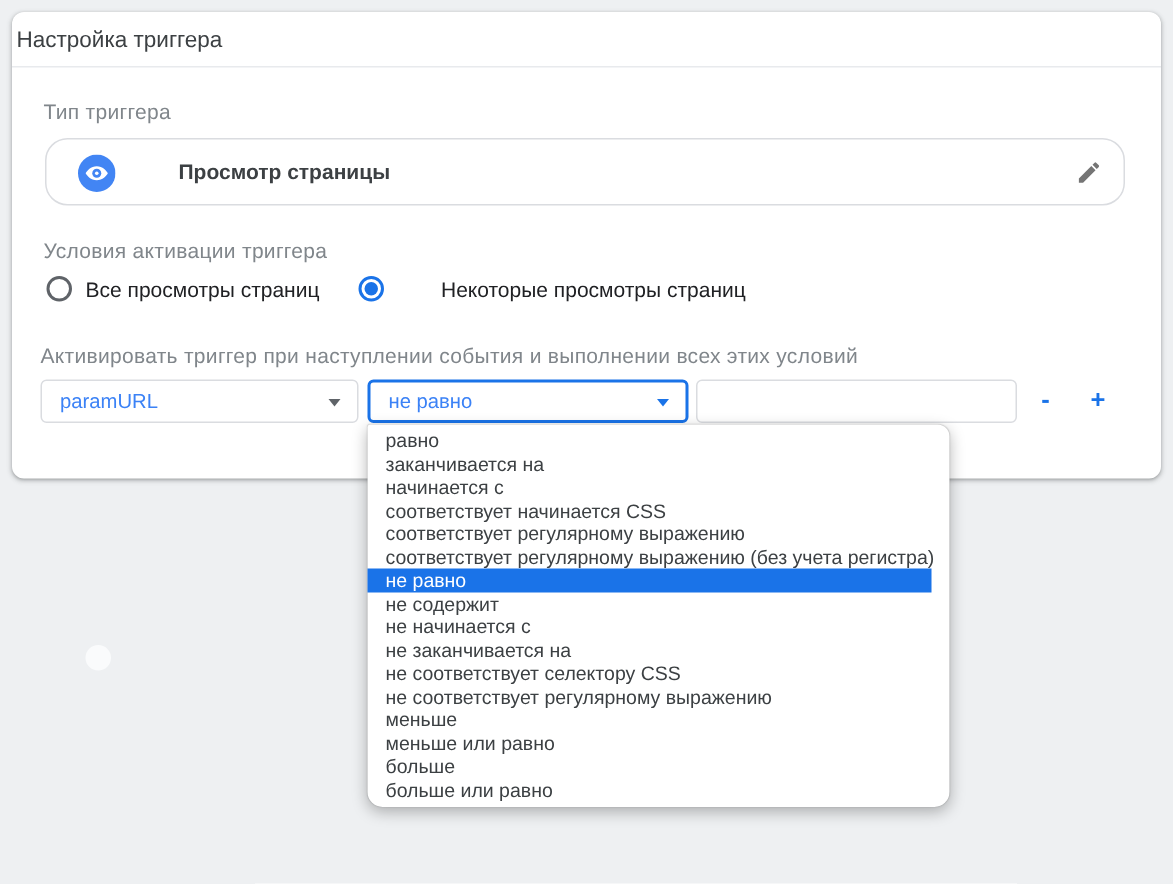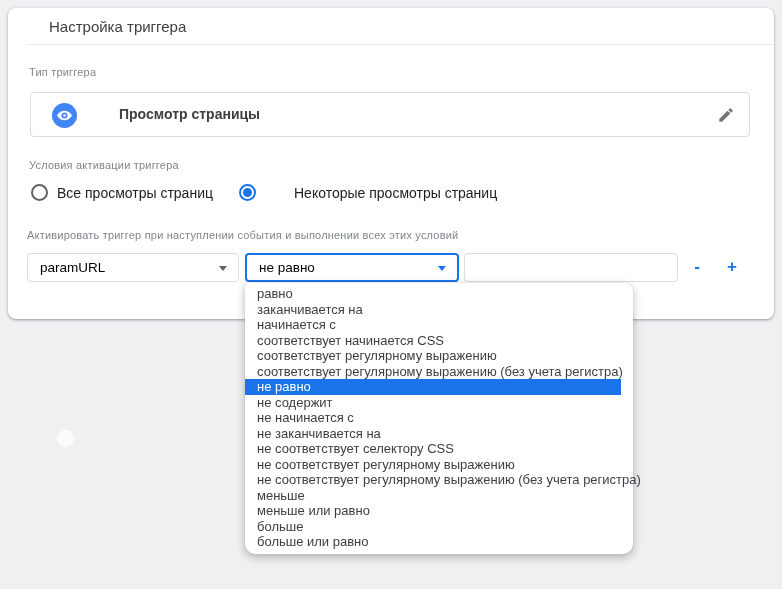--- a/index.html
+++ b/index.html
@@ -9,33 +9,33 @@
     background:#eef0f2;
     position:relative;
     color:#3c4043;
   }
   .card {
     position:absolute; left:8px; top:8px; width:766px; height:311px;
     background:#ffffff; border-radius:8px;
     box-shadow:0 1px 2px rgba(60,64,67,.3), 0 1px 3px 1px rgba(60,64,67,.15);
   }
   .card-header {
-    height:37px; line-height:37px; padding-left:21px;
+    height:37px; line-height:37px; padding-left:3px;
     border-bottom:1px solid #e8eaed;
-    font-size:15px; color:#3c4043;margin-left:20px;
+    font-size:15px; color:#3c4043;
   }
   .small-label {
-    position:absolute; left:21px; font-size:11px; color:#80868b; letter-spacing:.2px;
+    position:absolute; left:21px; font-size:14px; color:#80868b; letter-spacing:.2px;
   }
   .label-type { top:58px; }
   .label-conditions { top:151px; }
   .label-filter { top:221px; left:19px; }
   .type-box {
     position:absolute; left:22px; top:84px; width:720px; height:45px;
-    border:1px solid #dadce0; border-radius:4px; background:#fff;
+    border:1px solid #dadce0; border-radius:15px; background:#fff;
     display:flex; align-items:center;
   }
   .eye-badge { position:absolute; left:21px; top:10px; width:25px; height:25px; }
   .type-value {
     position:absolute; left:88px; top:0; line-height:43px;
     font-size:14px; font-weight:bold; color:#3c4043;
   }
   .pencil-btn {
     position:absolute; right:14px; top:13px; width:18px; height:18px; cursor:pointer;
   }
@@ -50,21 +50,21 @@
     content:""; position:absolute; left:2px; top:2px; width:9px; height:9px;
     border-radius:50%; background:#1a73e8;
   }
   .radio-label { position:absolute; top:1px; font-size:14px; color:#202124; }
   .radio-label-1 { left:49px; }
   .radio-label-2 { left:259px;margin-left:27px; }
   .field-row { position:absolute; left:0; top:245px; width:100%; height:29px; }
   .select-box {
     position:absolute; top:0; height:29px; background:#fff;
     border:1px solid #dadce0; border-radius:4px;
-    font-size:13.5px; color:#000000; line-height:27px; padding-left:12px;
+    font-size:13.5px; color:#3b82f6; line-height:27px; padding-left:12px;
     cursor:pointer;
   }
   .select-variable { left:19px; width:212px; }
   .select-operator { left:237px; width:214px; border:2px solid #1a73e8; line-height:25px; }
   .chevron {
     position:absolute; right:11px; top:12px; width:0; height:0;
     border-left:4.5px solid transparent; border-right:4.5px solid transparent;
     border-top:5px solid #5f6368;
   }
   .select-operator .chevron { border-top-color:#1a73e8; top:11px; }
@@ -153,20 +153,19 @@
     <div class="dropdown-item">начинается с</div>
     <div class="dropdown-item">соответствует начинается CSS</div>
     <div class="dropdown-item">соответствует регулярному выражению</div>
     <div class="dropdown-item">соответствует регулярному выражению (без учета регистра)</div>
     <div class="dropdown-item selected">не равно</div>
     <div class="dropdown-item">не содержит</div>
     <div class="dropdown-item">не начинается с</div>
     <div class="dropdown-item">не заканчивается на</div>
     <div class="dropdown-item">не соответствует селектору CSS</div>
     <div class="dropdown-item">не соответствует регулярному выражению</div>
-    <div class="dropdown-item">не соответствует регулярному выражению (без учета регистра)</div>
     <div class="dropdown-item">меньше</div>
     <div class="dropdown-item">меньше или равно</div>
     <div class="dropdown-item">больше</div>
     <div class="dropdown-item">больше или равно</div>
   </div>
 
 <div class="ghost-dot"></div>
 
 </body></html>

